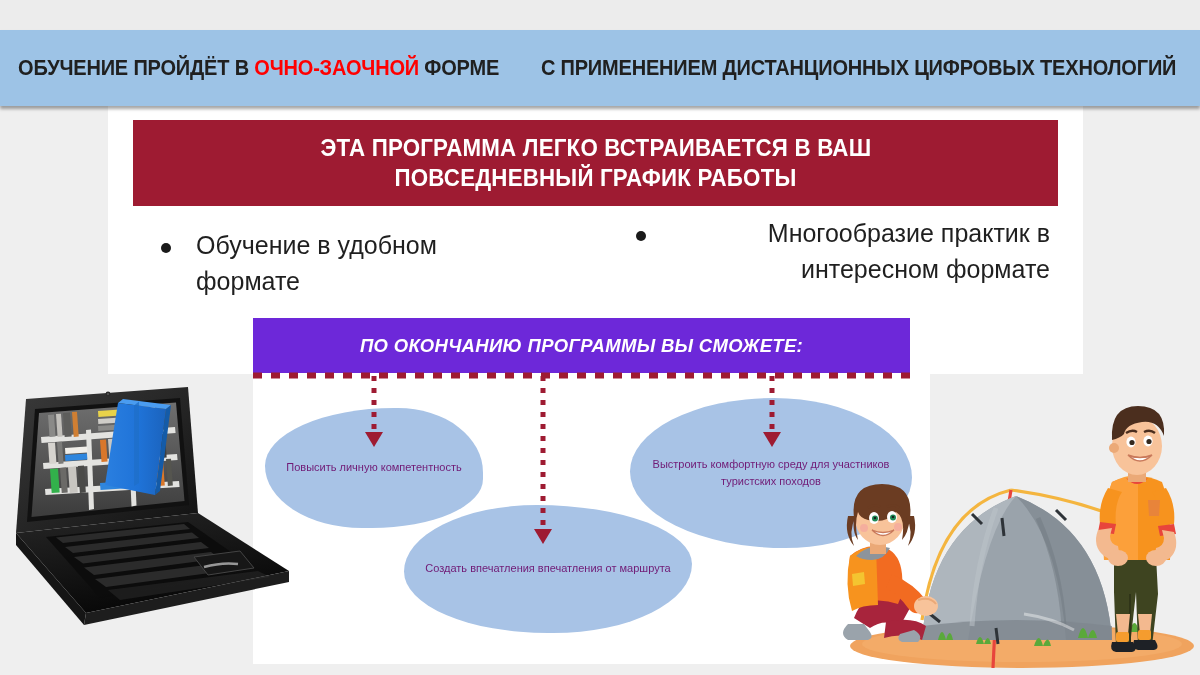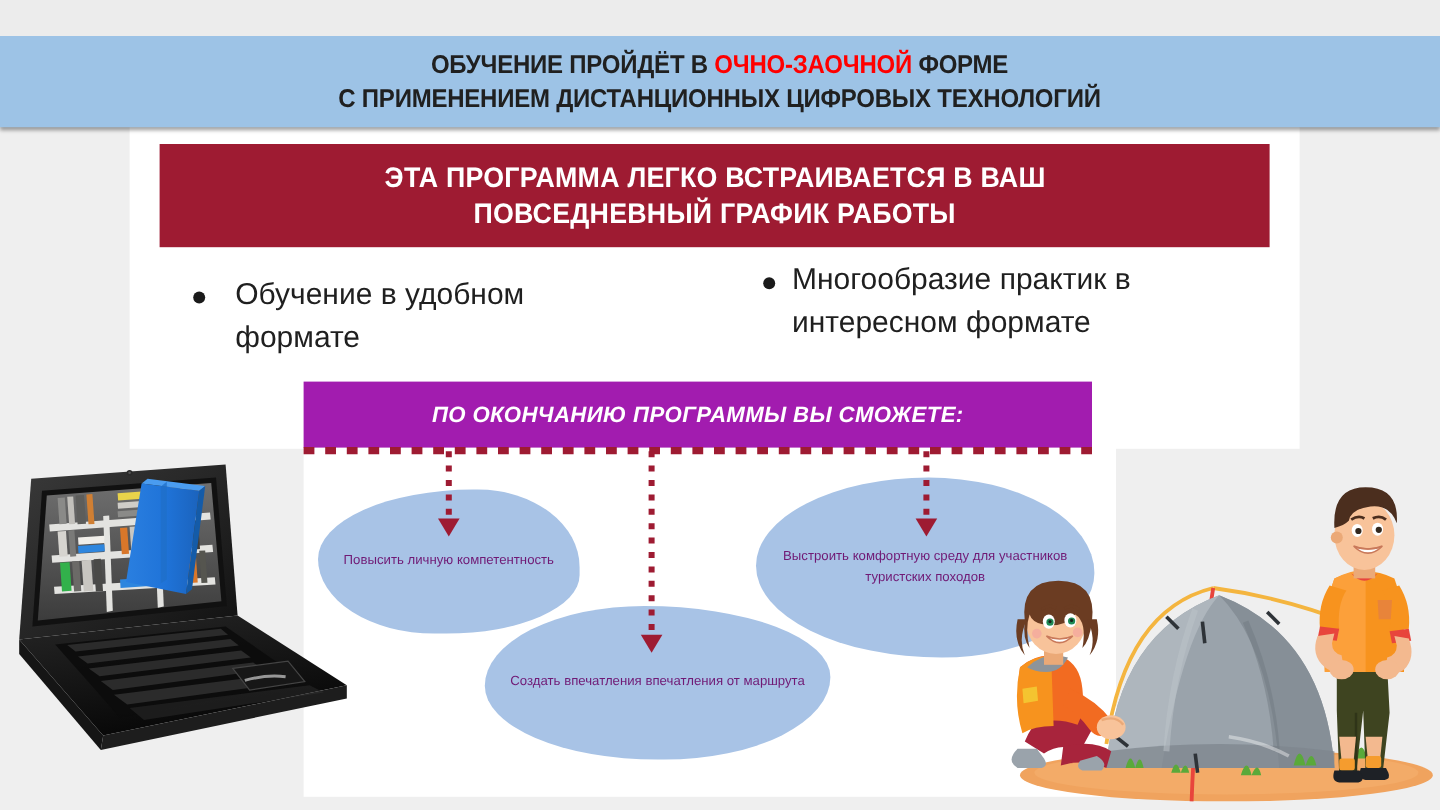--- a/index.html
+++ b/index.html
@@ -33,21 +33,21 @@
   }
 
   
   .header-band {
     position: absolute;
     left: 0; top: 30px;
     width: 1200px; height: 76px;
     background: #9dc3e6;
     box-shadow: 0 3px 3px rgba(0,0,0,0.35);
     display: flex;
-    flex-direction: column;
+    flex-direction: row;
     align-items: center;
     justify-content: center;
     z-index: 6;
   }
   .header-line {
     color: #202020;
     font-size: 21.5px;
     font-weight: 600;
     letter-spacing: -0.2px;
     line-height: 1.32;
@@ -110,37 +110,37 @@
     background: #1a1a1a;
     margin: 15px 14px 0 28px;
   }
   .bullet-text {
     color: #1f1f1f;
     font-size: 25px;
     font-weight: 400;
     line-height: 1.42;
   }
   .bullet.left  .bullet-text { text-align: left;  max-width: 330px; }
-  .bullet.right .bullet-text { max-width: 390px; }
+  .bullet.right .bullet-text { text-align: right; max-width: 390px; }
 
   
   .card-lower {
     position: absolute;
     left: 253px; top: 318px;
     width: 677px; height: 346px;
     background: #ffffff;
     z-index: 4;
   }
 
   
   .banner-sub {
     position: absolute;
     left: 253px; top: 318px;
     width: 657px; height: 55px;
-    background: #a21caf;
+    background: #6d28d9;
     display: flex;
     align-items: center;
     justify-content: center;
     z-index: 7;
   }
   .banner-sub-text {
     color: #ffffff;
     font-size: 18.5px;
     font-weight: 700;
     font-style: italic;

